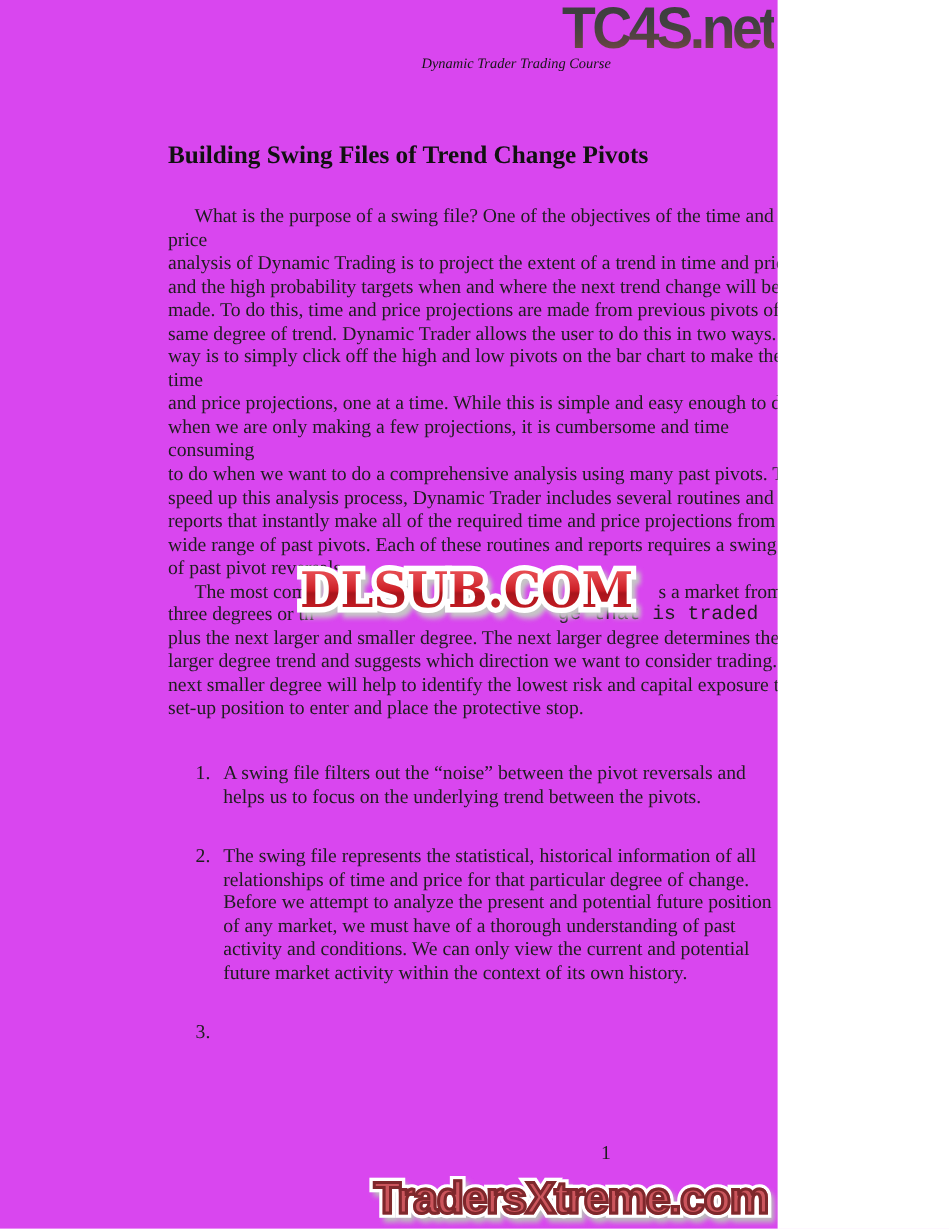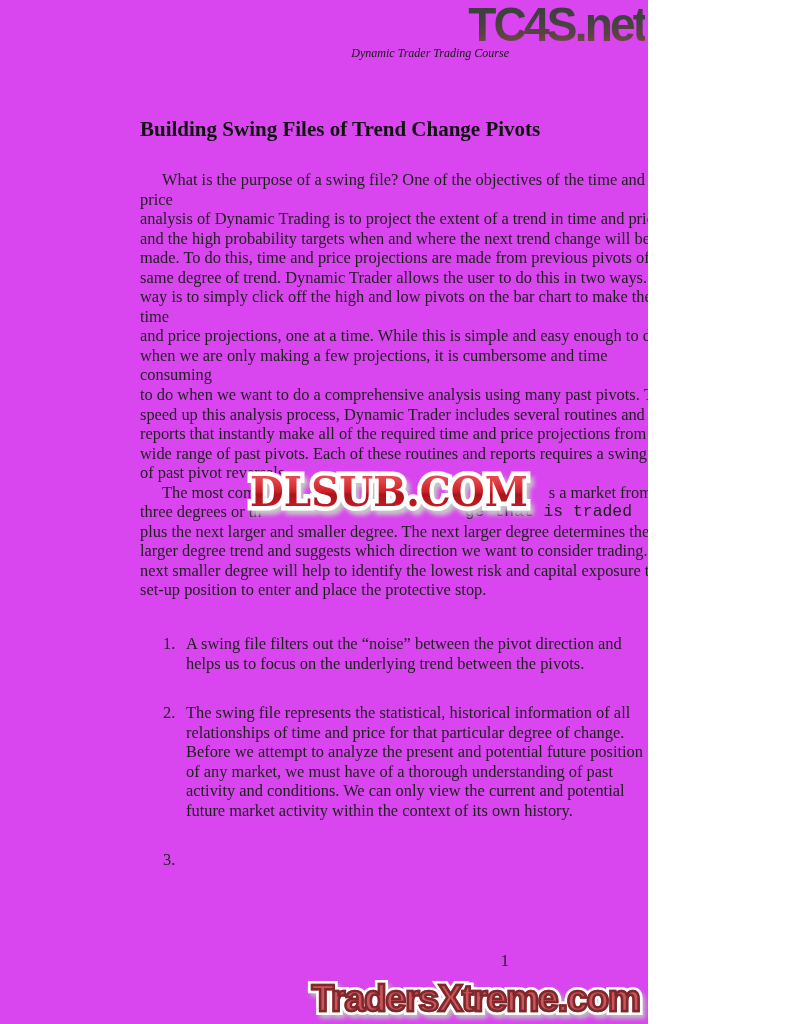--- a/index.html
+++ b/index.html
@@ -115,21 +115,21 @@
       <div class="wm-stack">
         <span class="wm-layer wm-shadow">DLSUB.COM</span>
         <span class="wm-layer wm-outline">DLSUB.COM</span>
         <span class="wm-fill">DLSUB.COM</span>
       </div>
     </div>
 
     <div class="list">
       <div class="list-item">
         <span class="num">1.</span>
-        <span class="txt">A swing file filters out the “noise” between the pivot direction and
+        <span class="txt">A swing file filters out the “noise” between the pivot reversals and
 helps us to focus on the underlying trend between the pivots.</span>
       </div>
       <div class="list-item">
         <span class="num">2.</span>
         <span class="txt">The swing file represents the statistical, historical information of all
 relationships of time and price for that particular degree of change.
 Before we attempt to analyze the present and potential future position
 of any market, we must have of a thorough understanding of past
 activity and conditions. We can only view the current and potential
 future market activity within the context of its own history.</span>

